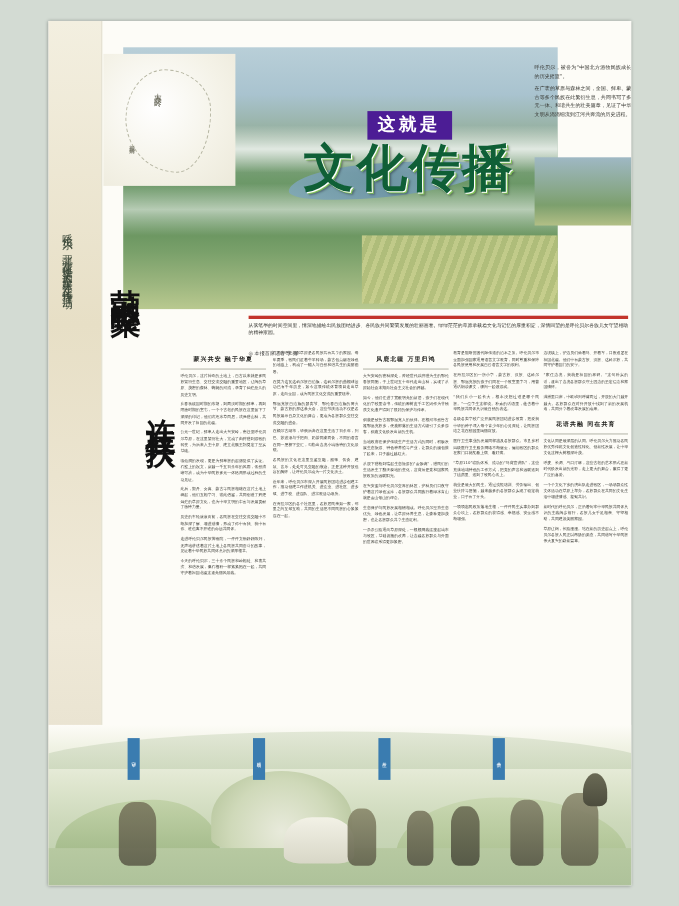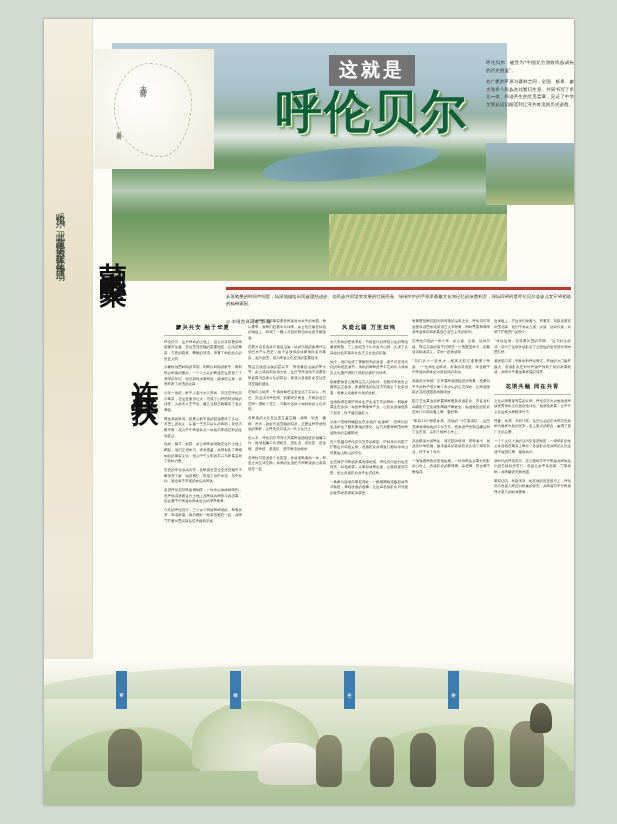--- a/index.html
+++ b/index.html
@@ -151,27 +151,28 @@
   #masthead {
     position: absolute;
     left: 165px;
     top: 24px;
     width: 230px;
     height: 90px;
     text-align: center;
   }
   #masthead .kicker {
     display: inline-block;
-    background: #737373;
+    background: #4c1d95;
     color: #ffffff;
-    font-size: 19px;
+    font-size: 16px;
     letter-spacing: 3px;
     padding: 2px 10px 3px 10px;
     font-weight: bold;
     font-family: "DejaVu Sans", sans-serif;
+    margin-top: 46px;
   }
   #masthead .bigtitle {
     margin-top: 2px;
     font-size: 46px;
     line-height: 1;
     font-weight: bold;
     letter-spacing: 2px;
     color: #0f5f36;
     text-shadow:
       1px 1px 0 #ffffff,
@@ -417,21 +418,21 @@
       </div>
 
       <div id="map-inset">
         <div class="mapline"></div>
         <div class="maplabel">大兴安岭</div>
         <div class="maplabel2">额尔古纳河</div>
       </div>
 
       <div id="masthead">
         <div class="kicker">这就是</div>
-        <div class="bigtitle">呼伦贝尔</div>
+        <div class="bigtitle">文化传播</div>
       </div>
 
       <div id="hero-lead">
         <p>呼伦贝尔，被誉为“中国北方游牧民族成长的历史摇篮”。</p>
         <p>在广袤的草原与森林之间，全国、鲜卑、蒙古等多个民族在此繁衍生息，共同书写了多元一体、和谐共生的壮美篇章，见证了中华文明从涓涓细流到江河共奔流的历史进程。</p>
       </div>
 
       <div id="hero-small-photo"></div>
     </div>
 

